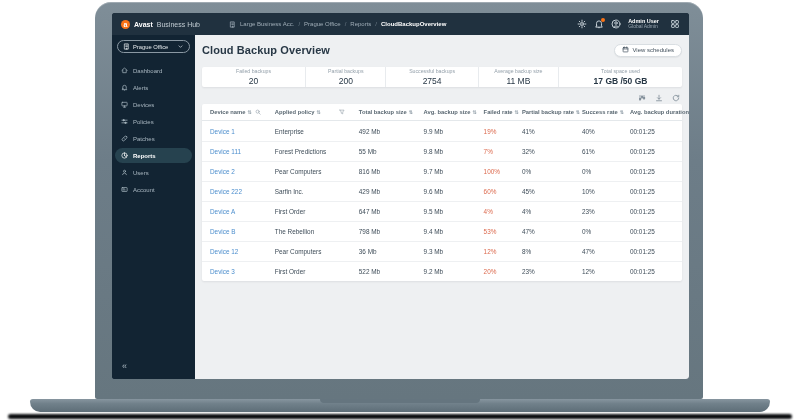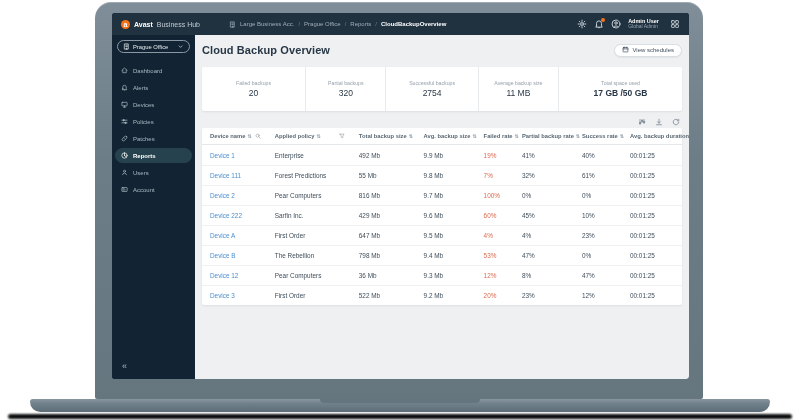--- a/index.html
+++ b/index.html
@@ -71,21 +71,21 @@
     min-width:0; }
   .main-head { display:flex; align-items:center; height:18px;justify-content:flex-end; }
   .page-title { font-size:11px; font-weight:bold; color:#273745; letter-spacing:.1px; }
   .view-btn { margin-left:auto; display:flex; align-items:center; gap:3px; background:#fff;
     border:1px solid #d9dee2; border-radius:9px; height:13px; padding:0 7px; font-size:6px;
     color:#44525e; cursor:pointer; font-family:"Liberation Sans", sans-serif;
     box-shadow:0 1px 1px rgba(0,0,0,.05); }
   .view-btn svg { width:7px; height:7px; }
 
   
-  .stats { margin-top:8px; background:#fff; border-radius:2px; height:44px; display:flex;
+  .stats { margin-top:8px; background:#fff; border-radius:2px; height:20px; display:flex;
     box-shadow:0 1px 2px rgba(20,30,40,.08); }
   .stat { display:flex; flex-direction:column; align-items:center; justify-content:center;
     gap:2px; border-left:1px solid #e8ebee; }
   .stat:first-child { border-left:none; }
   .stat-label { font-size:5.2px; color:#95a1ab; white-space:nowrap; }
   .stat-value { font-size:8.5px; color:#273745; white-space:nowrap; }
   .stat-value.bold { font-weight:bold; }
 
   
   .toolbar { display:flex; justify-content:flex-end; align-items:center; gap:9px;
@@ -273,21 +273,21 @@
             </button>
           </div>
 
           <section class="stats" id="stats">
               <div class="stat" style="flex: 1.3 1 0%;">
                 <span class="stat-label">Failed backups</span>
 <span class="stat-value">20</span>
               </div>
               <div class="stat" style="flex: 1 1 0%;">
                 <span class="stat-label">Partial backups</span>
-<span class="stat-value">320</span>
+<span class="stat-value">200</span>
               </div>
               <div class="stat" style="flex: 1.15 1 0%;">
                 <span class="stat-label">Successful backups</span>
 <span class="stat-value">2754</span>
               </div>
               <div class="stat" style="flex: 1 1 0%;">
                 <span class="stat-label">Average backup size</span>
 <span class="stat-value">11 MB</span>
               </div>
               <div class="stat" style="flex: 1.55 1 0%;">

